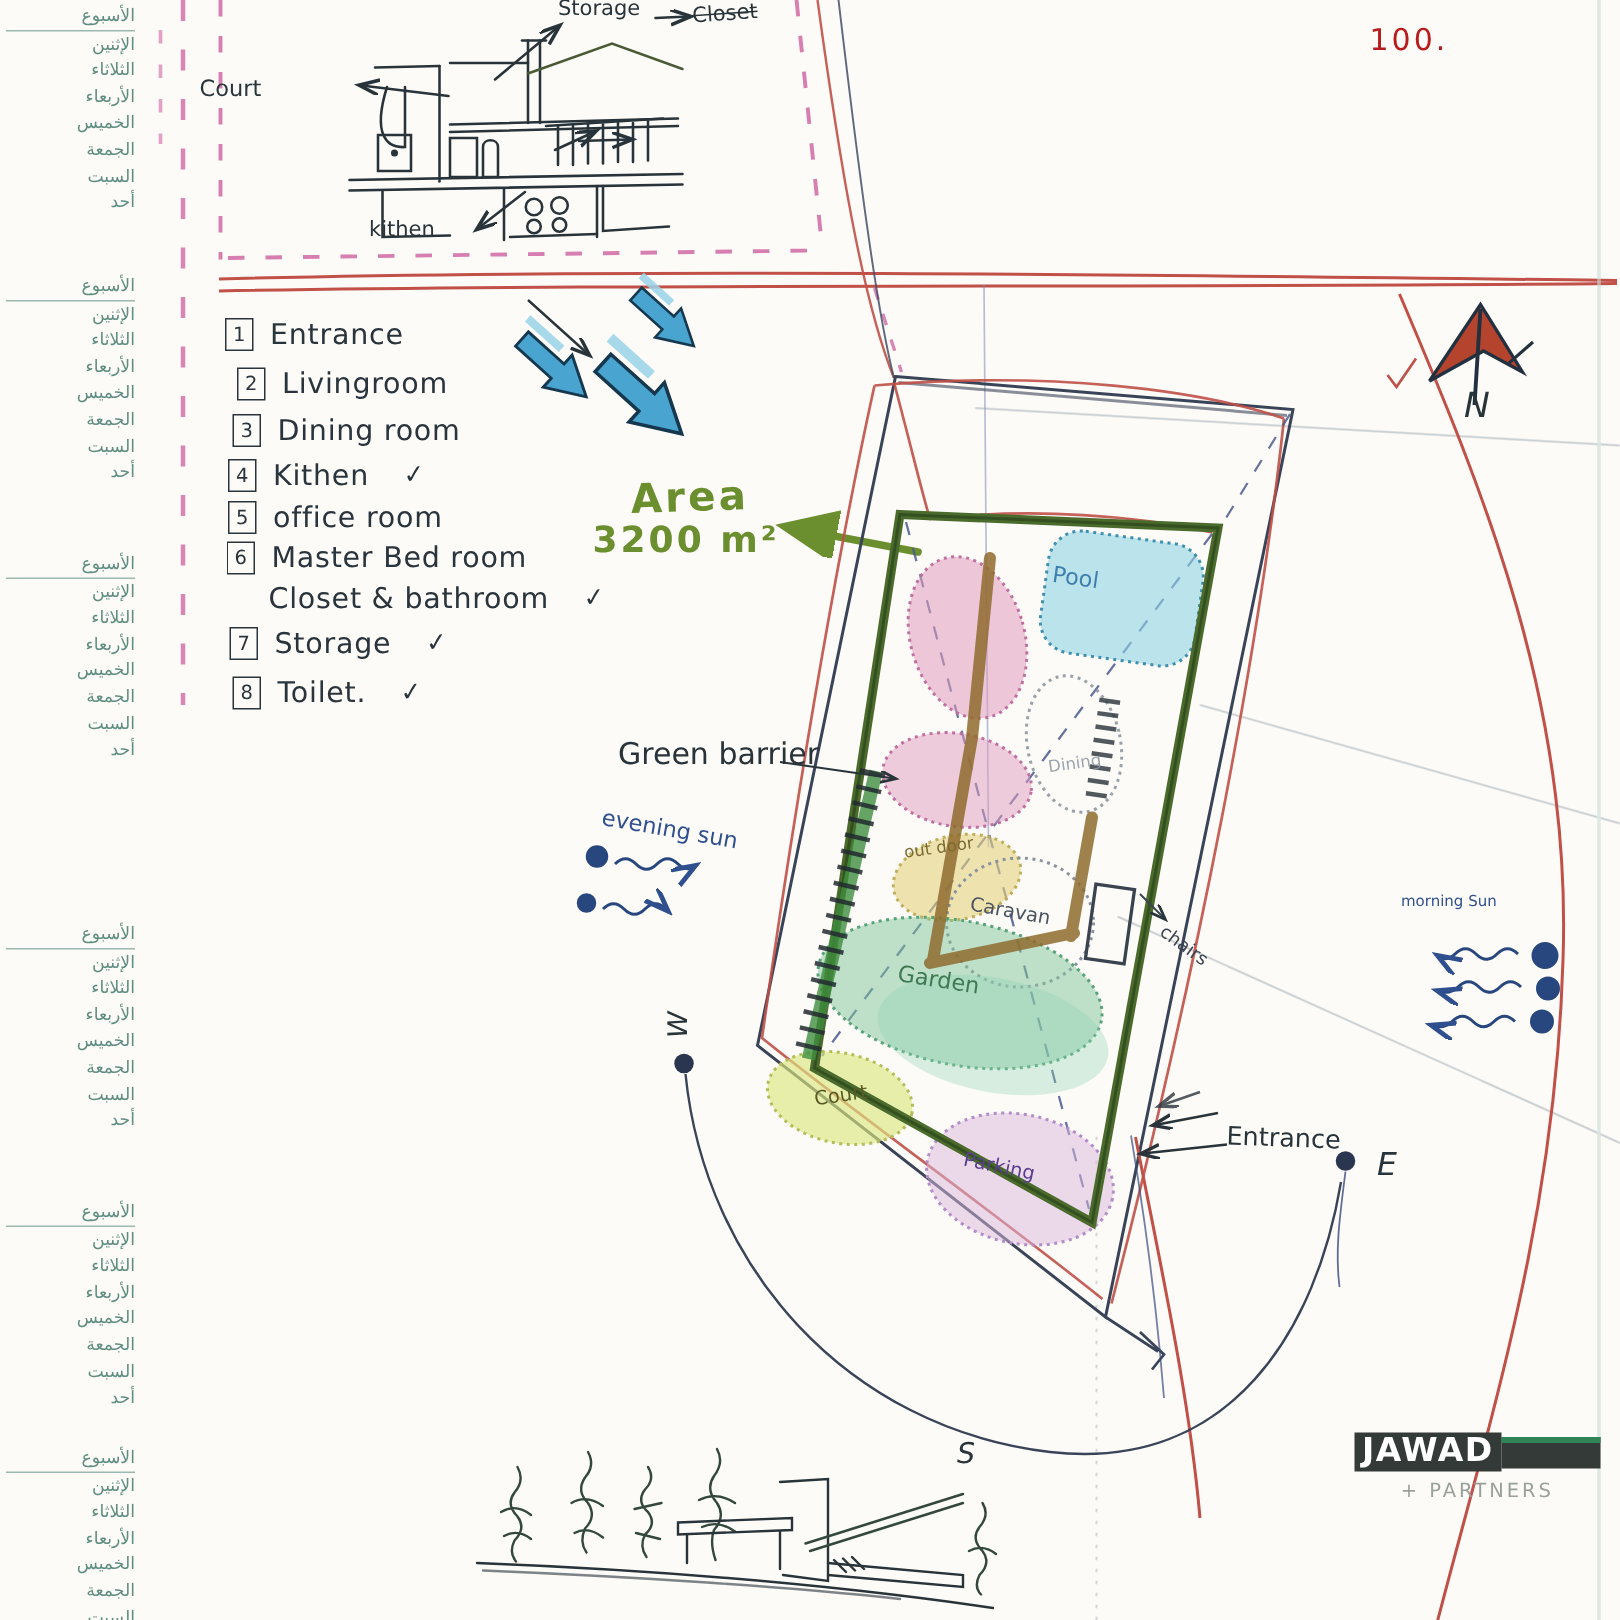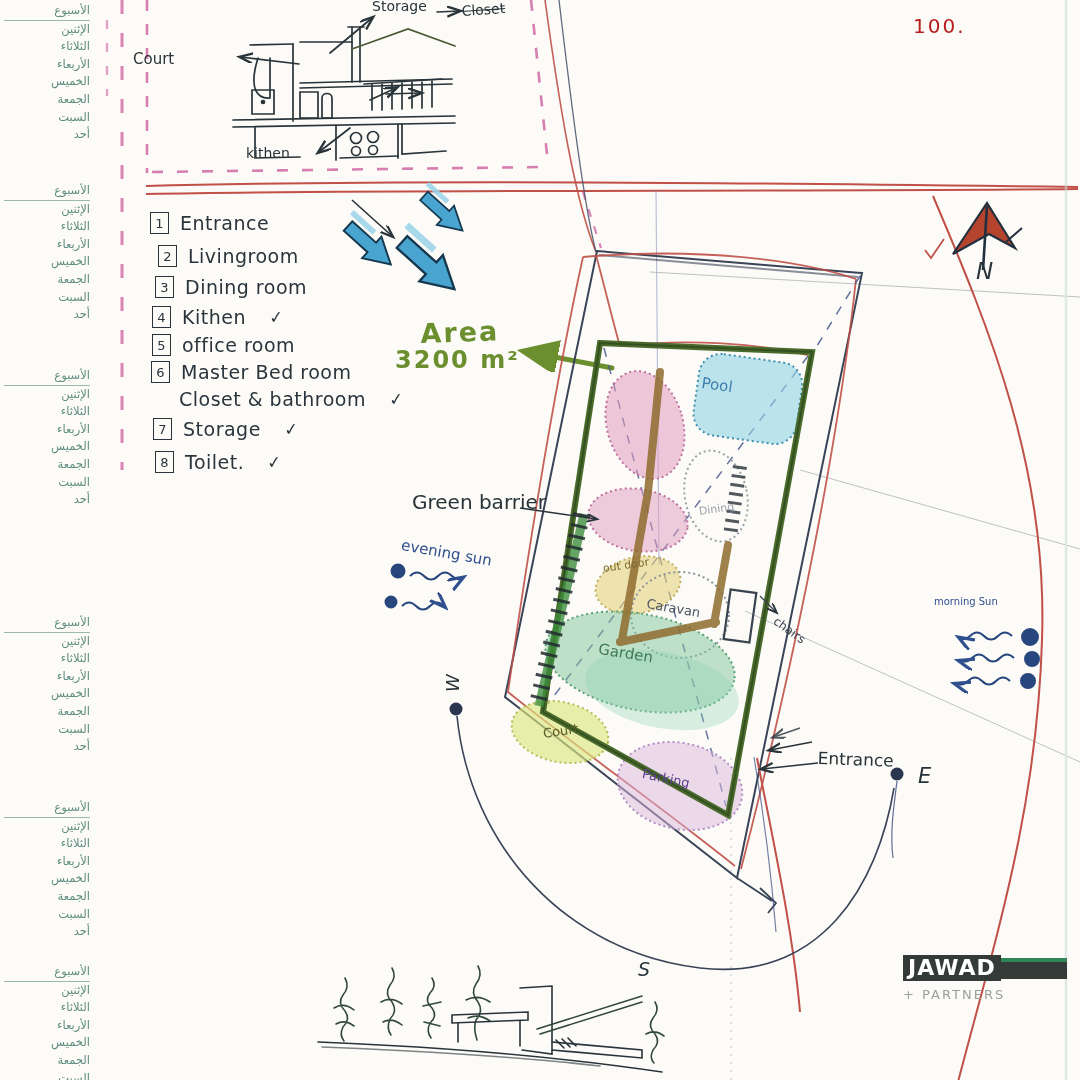--- a/index.html
+++ b/index.html
@@ -19,21 +19,21 @@
   .leg-box{width:17px;height:20px;border:1.7px solid #2a343c;display:flex;
            align-items:center;justify-content:center;font-size:13px;color:#2a343c;}
   .leg-txt{font-size:19px;color:#2a343c;letter-spacing:.5px;}
   .chk{font-size:17px;color:#2a343c;margin-left:12px;transform:rotate(-6deg);}
   
   #logo{position:absolute;left:903px;top:955px;}
   #logo .row{display:flex;align-items:center;}
   #logo .brand{background:#343a38;color:#ffffff;font-weight:800;font-size:22px;
                letter-spacing:1px;padding:1px 5px 2px 5px;line-height:23px;}
   #logo .bar{width:66px;height:17px;background:#343a38;border-top:4px solid #2f8556;margin-top:0px;}
-  #logo .sub{color:#9aa19d;font-size:13px;letter-spacing:2px;text-align:left;margin-top:6px;}
+  #logo .sub{color:#9aa19d;font-size:13px;letter-spacing:2px;text-align:center;margin-top:6px;}
 </style>
 </head>
 <body>
 
 <div id="paper">
 
 <svg class="linework" width="1080" height="1080" viewBox="0 0 1080 1080">
   <defs>
     <marker id="ahD" markerWidth="10" markerHeight="10" refX="7" refY="3" orient="auto">
       <path d="M0,0 L8,3 L0,6" fill="none" stroke="#28343a" stroke-width="1.4"></path>

